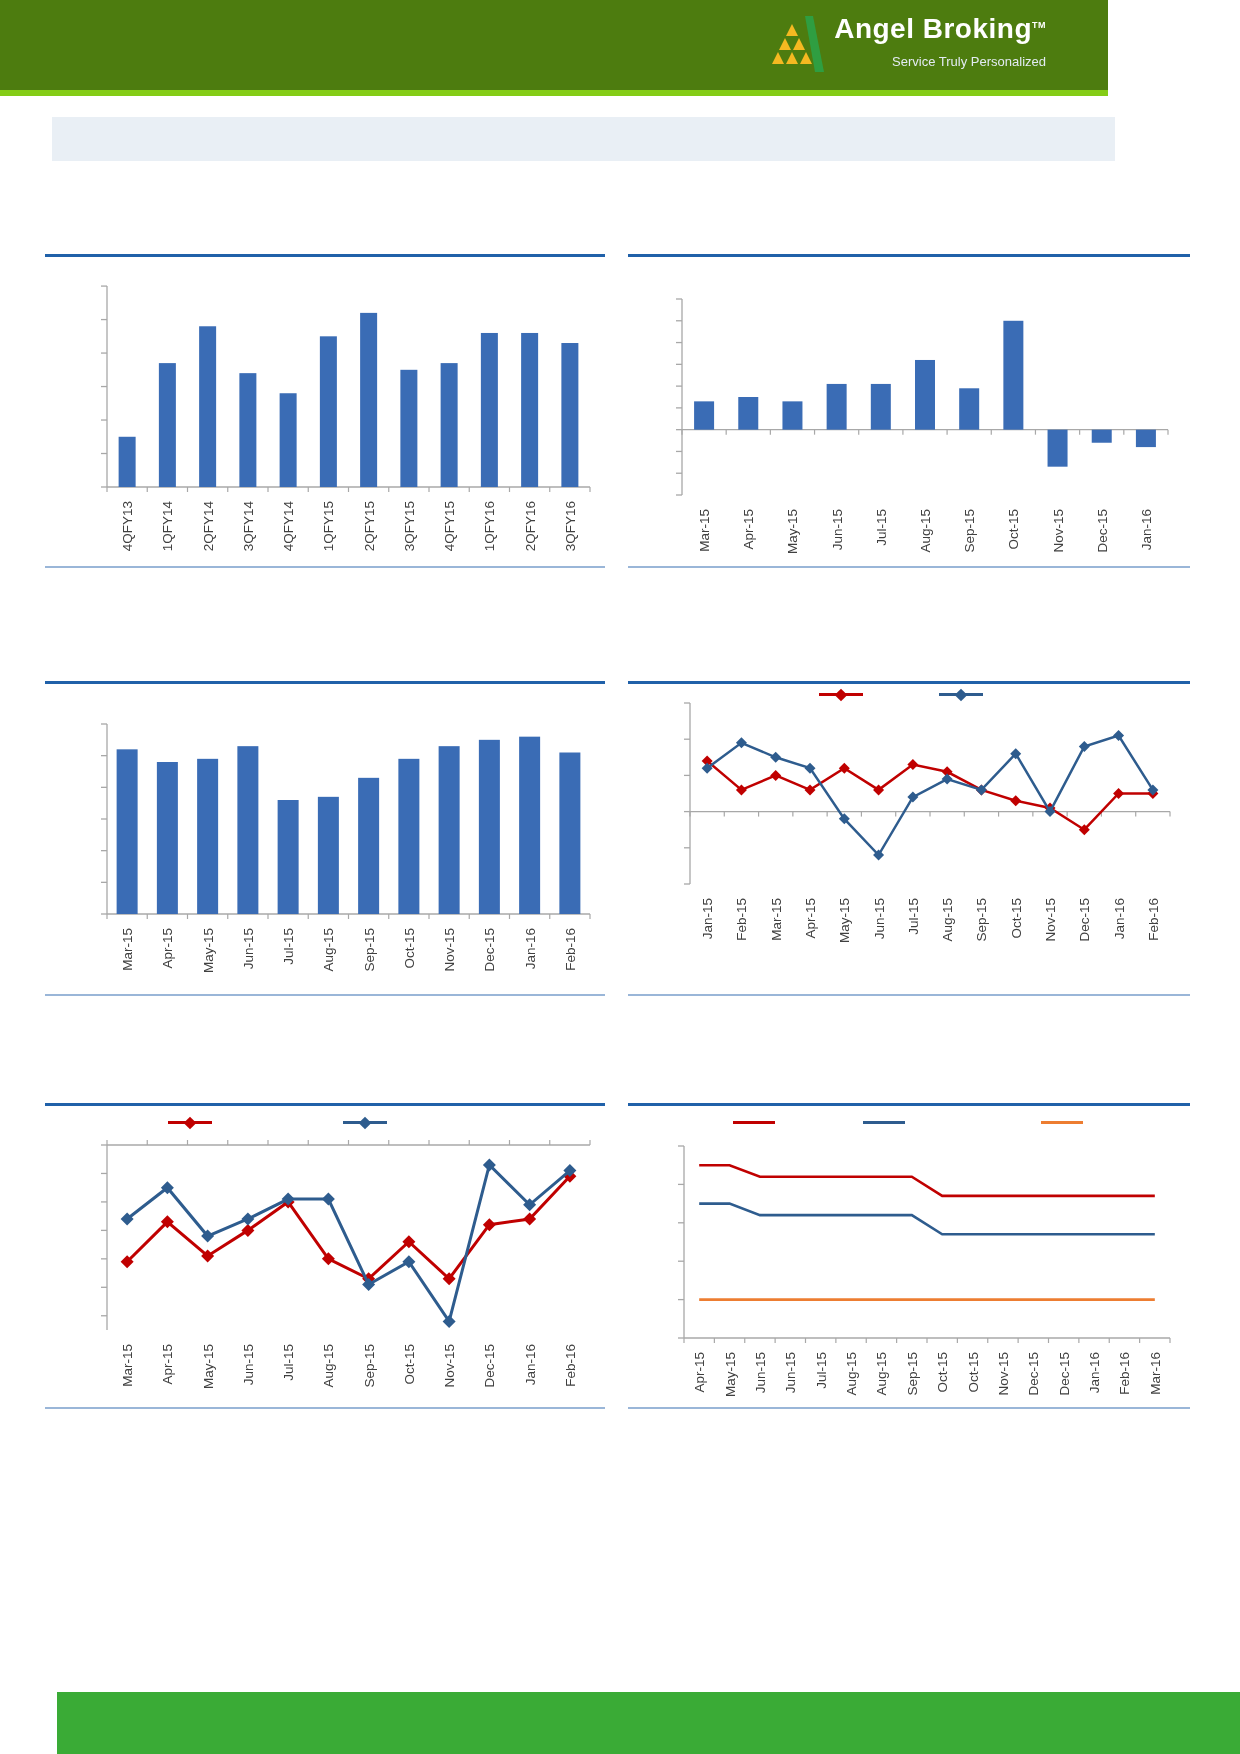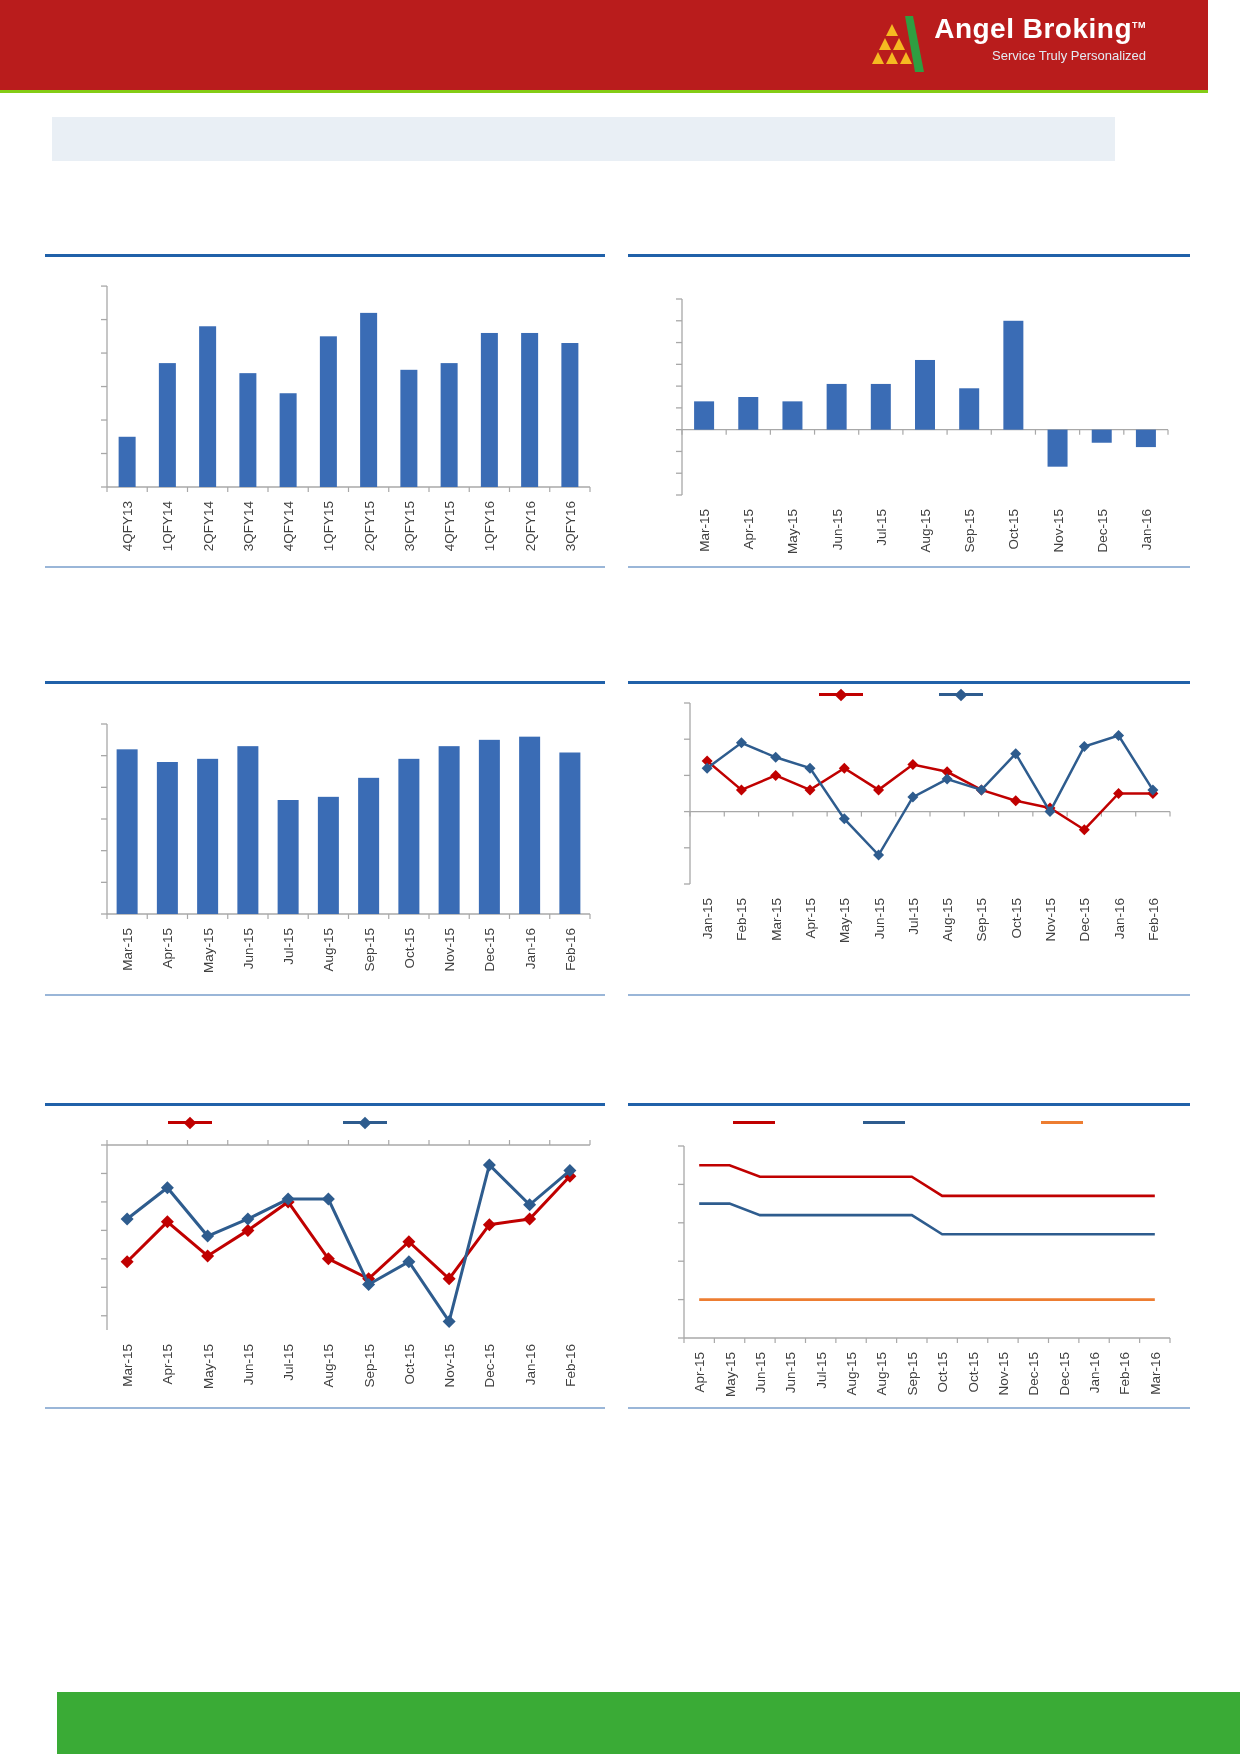--- a/index.html
+++ b/index.html
@@ -1,27 +1,27 @@
 <!DOCTYPE html>
 <html><head>
 <meta charset="utf-8">
 <style>
   html,body{margin:0;padding:0;}
   body{
     width:1240px;height:1754px;position:relative;background:#ffffff;
     font-family:"Liberation Sans",sans-serif;overflow:hidden;
   }
   
-  .header{position:absolute;left:0;top:0;width:1208px;height:90px;background:#b91c1c;border-bottom:3px solid #84cc16;}
+  .header{position:absolute;left:0;top:0;width:1108px;height:90px;background:#4d7c0f;border-bottom:6px solid #84cc16;}
   .logo-wrap{position:absolute;right:62px;top:14px;display:flex;align-items:flex-start;}
   .logo-mark{margin-right:10px;margin-top:2px;}
   .brand-col{display:flex;flex-direction:column;align-items:flex-end;}
   .brand{color:#ffffff;font-size:28px;font-weight:bold;letter-spacing:.5px;line-height:1.1;}
   .brand sup{font-size:9px;vertical-align:super;}
-  .tagline{color:#e3ebf3;font-size:13px;margin-top:3px;}
+  .tagline{color:#e3ebf3;font-size:13px;margin-top:9px;}
   
   .banner{position:absolute;left:52px;top:117px;width:1063px;height:44px;background:#e9eff5;}
   
   .panel{position:absolute;}
   .rule-top{position:absolute;left:0;top:0;width:100%;height:3px;background:#2061a9;}
   .rule-bottom{position:absolute;left:0;bottom:0;width:100%;height:2px;background:#9ab6d8;}
   .panel-title{position:absolute;left:0;top:-20px;font-size:13px;color:#1f4e79;}
   .panel svg{position:absolute;left:0;top:0;width:100%;height:100%;}
   svg text{font-family:"Liberation Sans",sans-serif;font-size:13.5px;fill:#404040;}
   .legend{position:absolute;left:0;top:0;width:100%;height:40px;pointer-events:none;}

